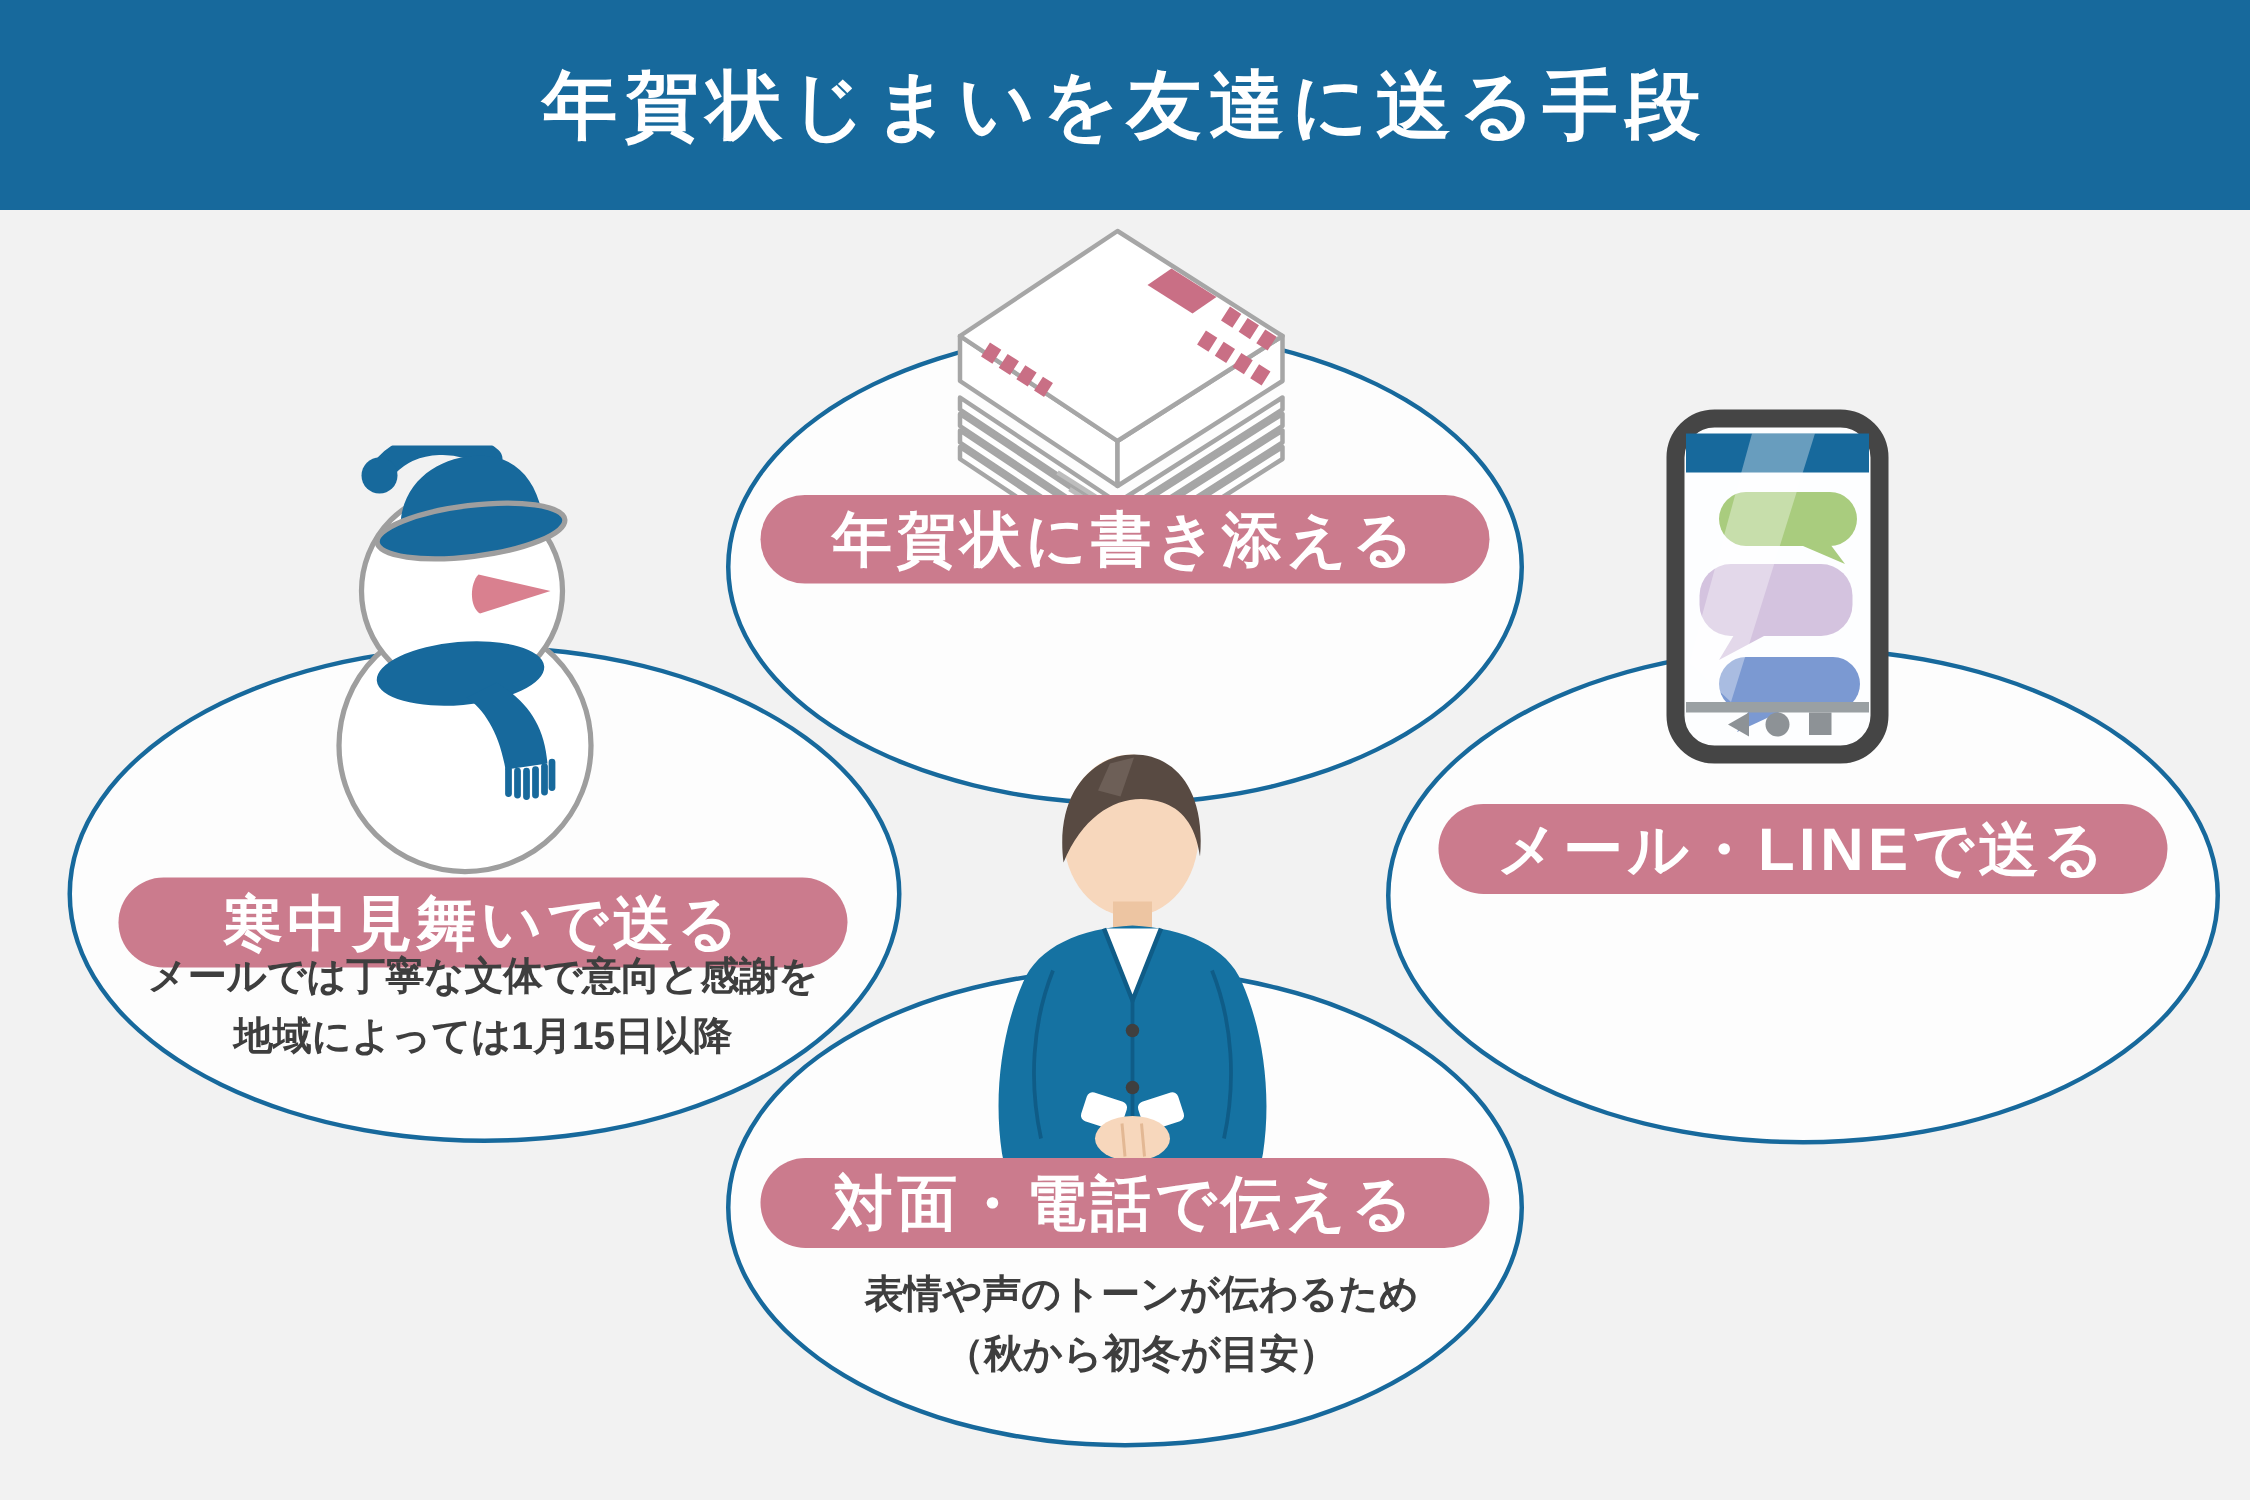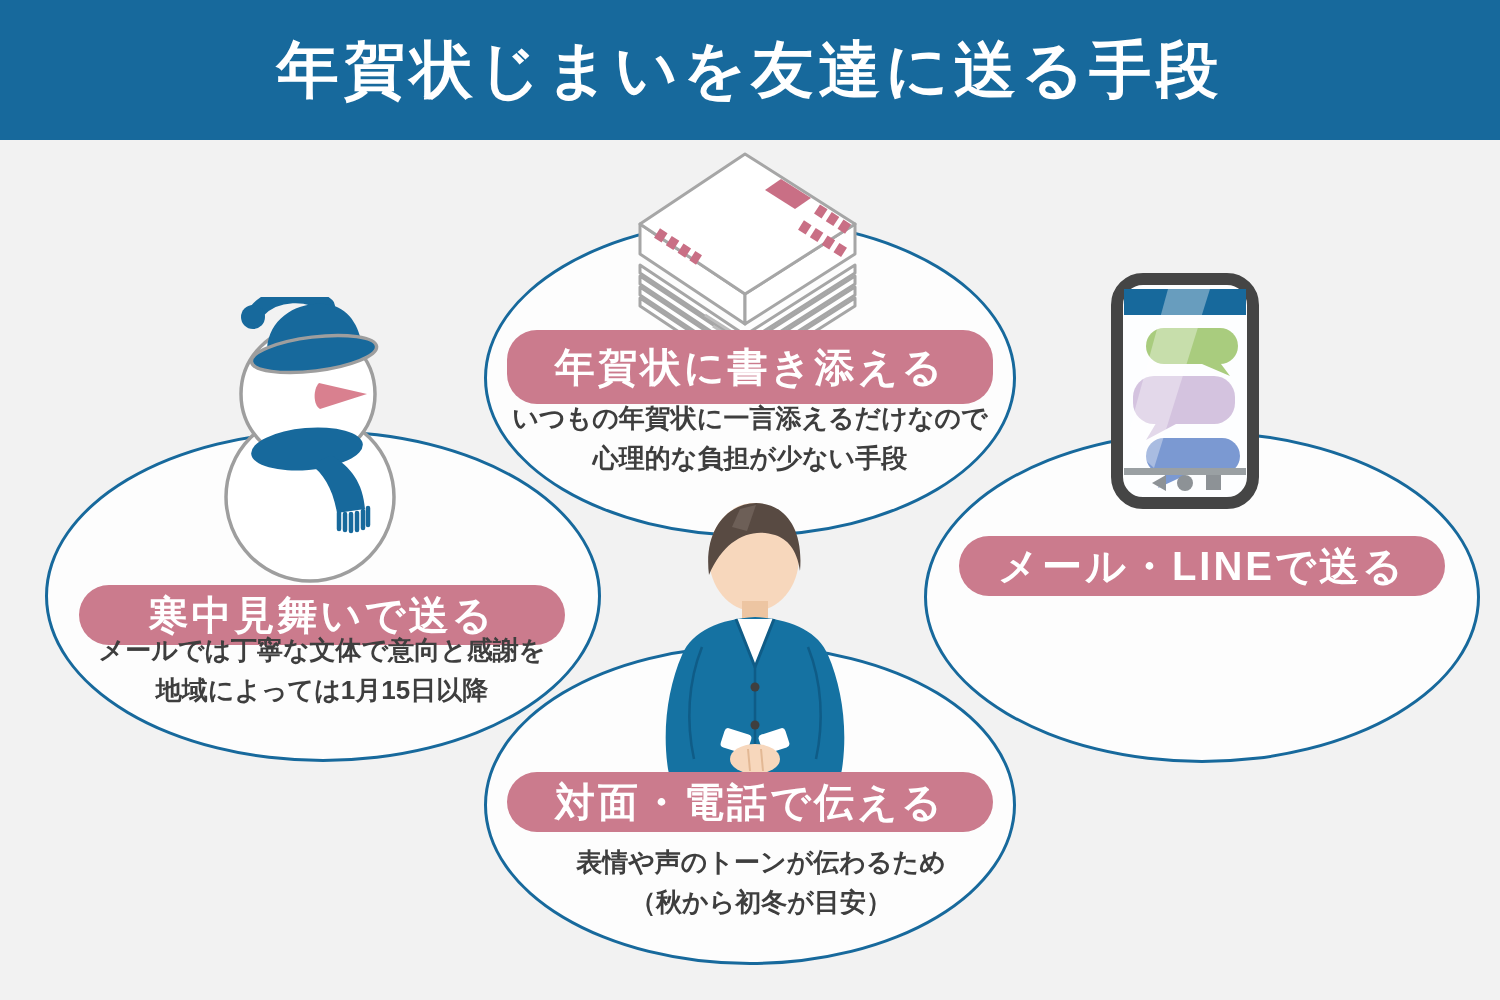--- a/index.html
+++ b/index.html
@@ -5,36 +5,36 @@
   :root{
     --header-bg:#17699c; --background:#f2f2f2; --ellipse-fill:#fdfdfd;
     --ellipse-border:#17699c; --label-bg:#cb7b8d; --label-text:#ffffff; --body-text:#3e3e3e;
   }
   *{margin:0;padding:0;box-sizing:border-box;}
   html,body{width:1500px;height:1000px;}
   body{font-family:"Liberation Sans","DejaVu Sans",sans-serif;background:#fff;}
   .canvas{position:relative;width:1500px;height:1000px;background:var(--background);overflow:hidden;}
   .banner{position:absolute;left:0;top:0;width:1500px;height:140px;background:var(--header-bg);
           display:flex;align-items:center;justify-content:center;z-index:4;}
-  .banner h1{color:#fff;font-size:62px;font-weight:900;letter-spacing:5px;white-space:nowrap;}
+  .banner h1{color:#fff;font-size:50px;font-weight:900;letter-spacing:5px;white-space:nowrap;}
   .ellipse{position:absolute;background:var(--ellipse-fill);border:3px solid var(--ellipse-border);
            border-radius:50%;z-index:1;}
   .e-top{left:484px;top:219px;width:532px;height:318px;}
   .e-left{left:45px;top:430px;width:556px;height:332px;}
   .e-right{left:924px;top:431px;width:556px;height:332px;}
   .e-bottom{left:484px;top:645px;width:532px;height:320px;}
   .illus{position:absolute;z-index:2;}
   .i-postcards{left:595px;top:145px;width:300px;height:215px;}
   .i-snowman{left:215px;top:297px;width:200px;height:290px;}
   .i-phone{left:1110px;top:272px;width:150px;height:238px;}
   .i-man{left:648px;top:497px;width:214px;height:310px;}
   .bar{position:absolute;height:60px;width:486px;background:var(--label-bg);border-radius:30px;
        color:var(--label-text);display:flex;align-items:center;justify-content:center;z-index:3;}
   .bar span{font-size:40px;font-weight:800;letter-spacing:3px;white-space:nowrap;}
-  .bar-top{left:507px;top:330px;height:74px;}
+  .bar-top{left:507px;top:330px;height:59px;}
   .bar-left{left:79px;top:585px;}
   .bar-right{left:959px;top:536px;}
   .bar-bottom{left:507px;top:772px;}
   .lines{position:absolute;z-index:3;text-align:center;color:var(--body-text);
          font-size:26px;font-weight:600;line-height:1.55;}
   .lines-top{left:484px;top:398px;width:532px;}
   .lines-left{left:62px;top:630px;width:520px;}
   .lines-right{left:942px;top:606px;width:520px;}
   .lines-bottom{left:495px;top:842px;width:532px;}
   .ln{white-space:nowrap;}
@@ -130,24 +130,20 @@
     <g transform="rotate(-18 126 244)">
         <rect x="112" y="234" width="28" height="20" rx="4" fill="#ffffff"></rect>
       </g>
     <ellipse cx="107" cy="262" rx="25" ry="15" fill="#f7d7bc"></ellipse>
     <path d="M100 252 L102 274 M113 252 L115 274" stroke="#e3b894" stroke-width="2" fill="none"></path>
   </svg>
 
   <div class="bar bar-top">
     <span>年賀状に書き添える</span>
   </div>
-  <div class="lines lines-top">
-    <div class="ln">いつもの年賀状に一言添えるだけなので</div>
-    <div class="ln">心理的な負担が少ない手段</div>
-  </div>
 
   <div class="bar bar-left">
     <span>寒中見舞いで送る</span>
   </div>
   <div class="lines lines-left">
     <div class="ln">メールでは丁寧な文体で意向と感謝を</div>
     <div class="ln">地域によっては1月15日以降</div>
   </div>
 
   <div class="bar bar-right">

